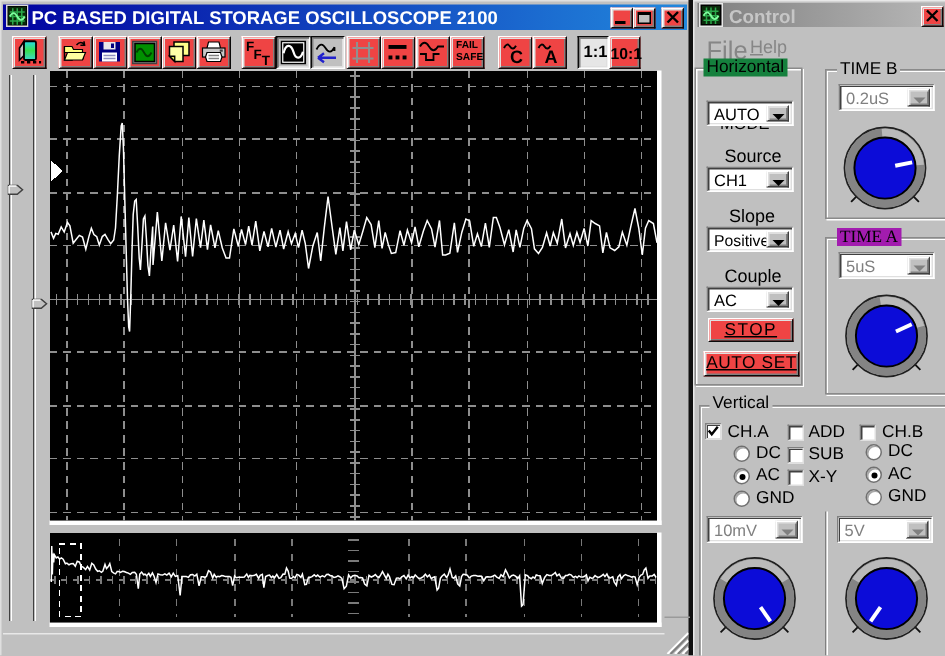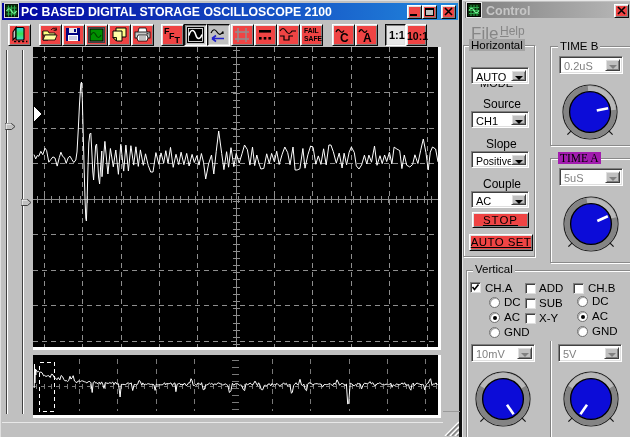--- a/index.html
+++ b/index.html
@@ -220,21 +220,21 @@
 <div class="abs" style="left:486px;top:4px;font-size:12.5px;font-weight:bold;color:#c6c6c6;">Control</div>
 <div class="abs raised" style="left:614px;top:4px;width:15px;height:14px;"></div>
 <svg class="abs" style="left:614px;top:4px;" width="15" height="14">
     <path d="M4,3 L11,10 M11,3 L4,10" stroke="#000" stroke-width="1.6"></path>
   </svg>
 
 <div class="abs" style="left:471px;top:24px;font-size:17px;color:#868686;"><span style="text-decoration:underline">F</span>ile</div>
 <div class="abs" style="left:500px;top:24px;font-size:12px;color:#868686;"><span style="text-decoration:underline">H</span>elp</div>
 
 <div class="abs gbox" style="left:463px;top:45px;width:72px;height:212px;"></div>
-<div class="lbl" style="left:469px;top:39px;background:#a3a3a3;padding:0 2px;">Horizontal</div>
+<div class="lbl" style="left:469px;top:39px;background:#15803d;padding:0 2px;">Horizontal</div>
 <div class="lbl" style="left:480px;top:52px;font-size:11px;margin-top:25px;">MODE</div>
 <div class="combo" style="left:471px;top:67px;width:58px;height:17px;">
     <span class="txt">AUTO</span>
     <span class="db">
       <span class="arr"></span>
     </span>
   </div>
 <div class="lbl" style="left:483px;top:97px;font-size:12px;">Source</div>
 <div class="combo" style="left:471px;top:111px;width:58px;height:17px;">
     <span class="txt">CH1</span>

